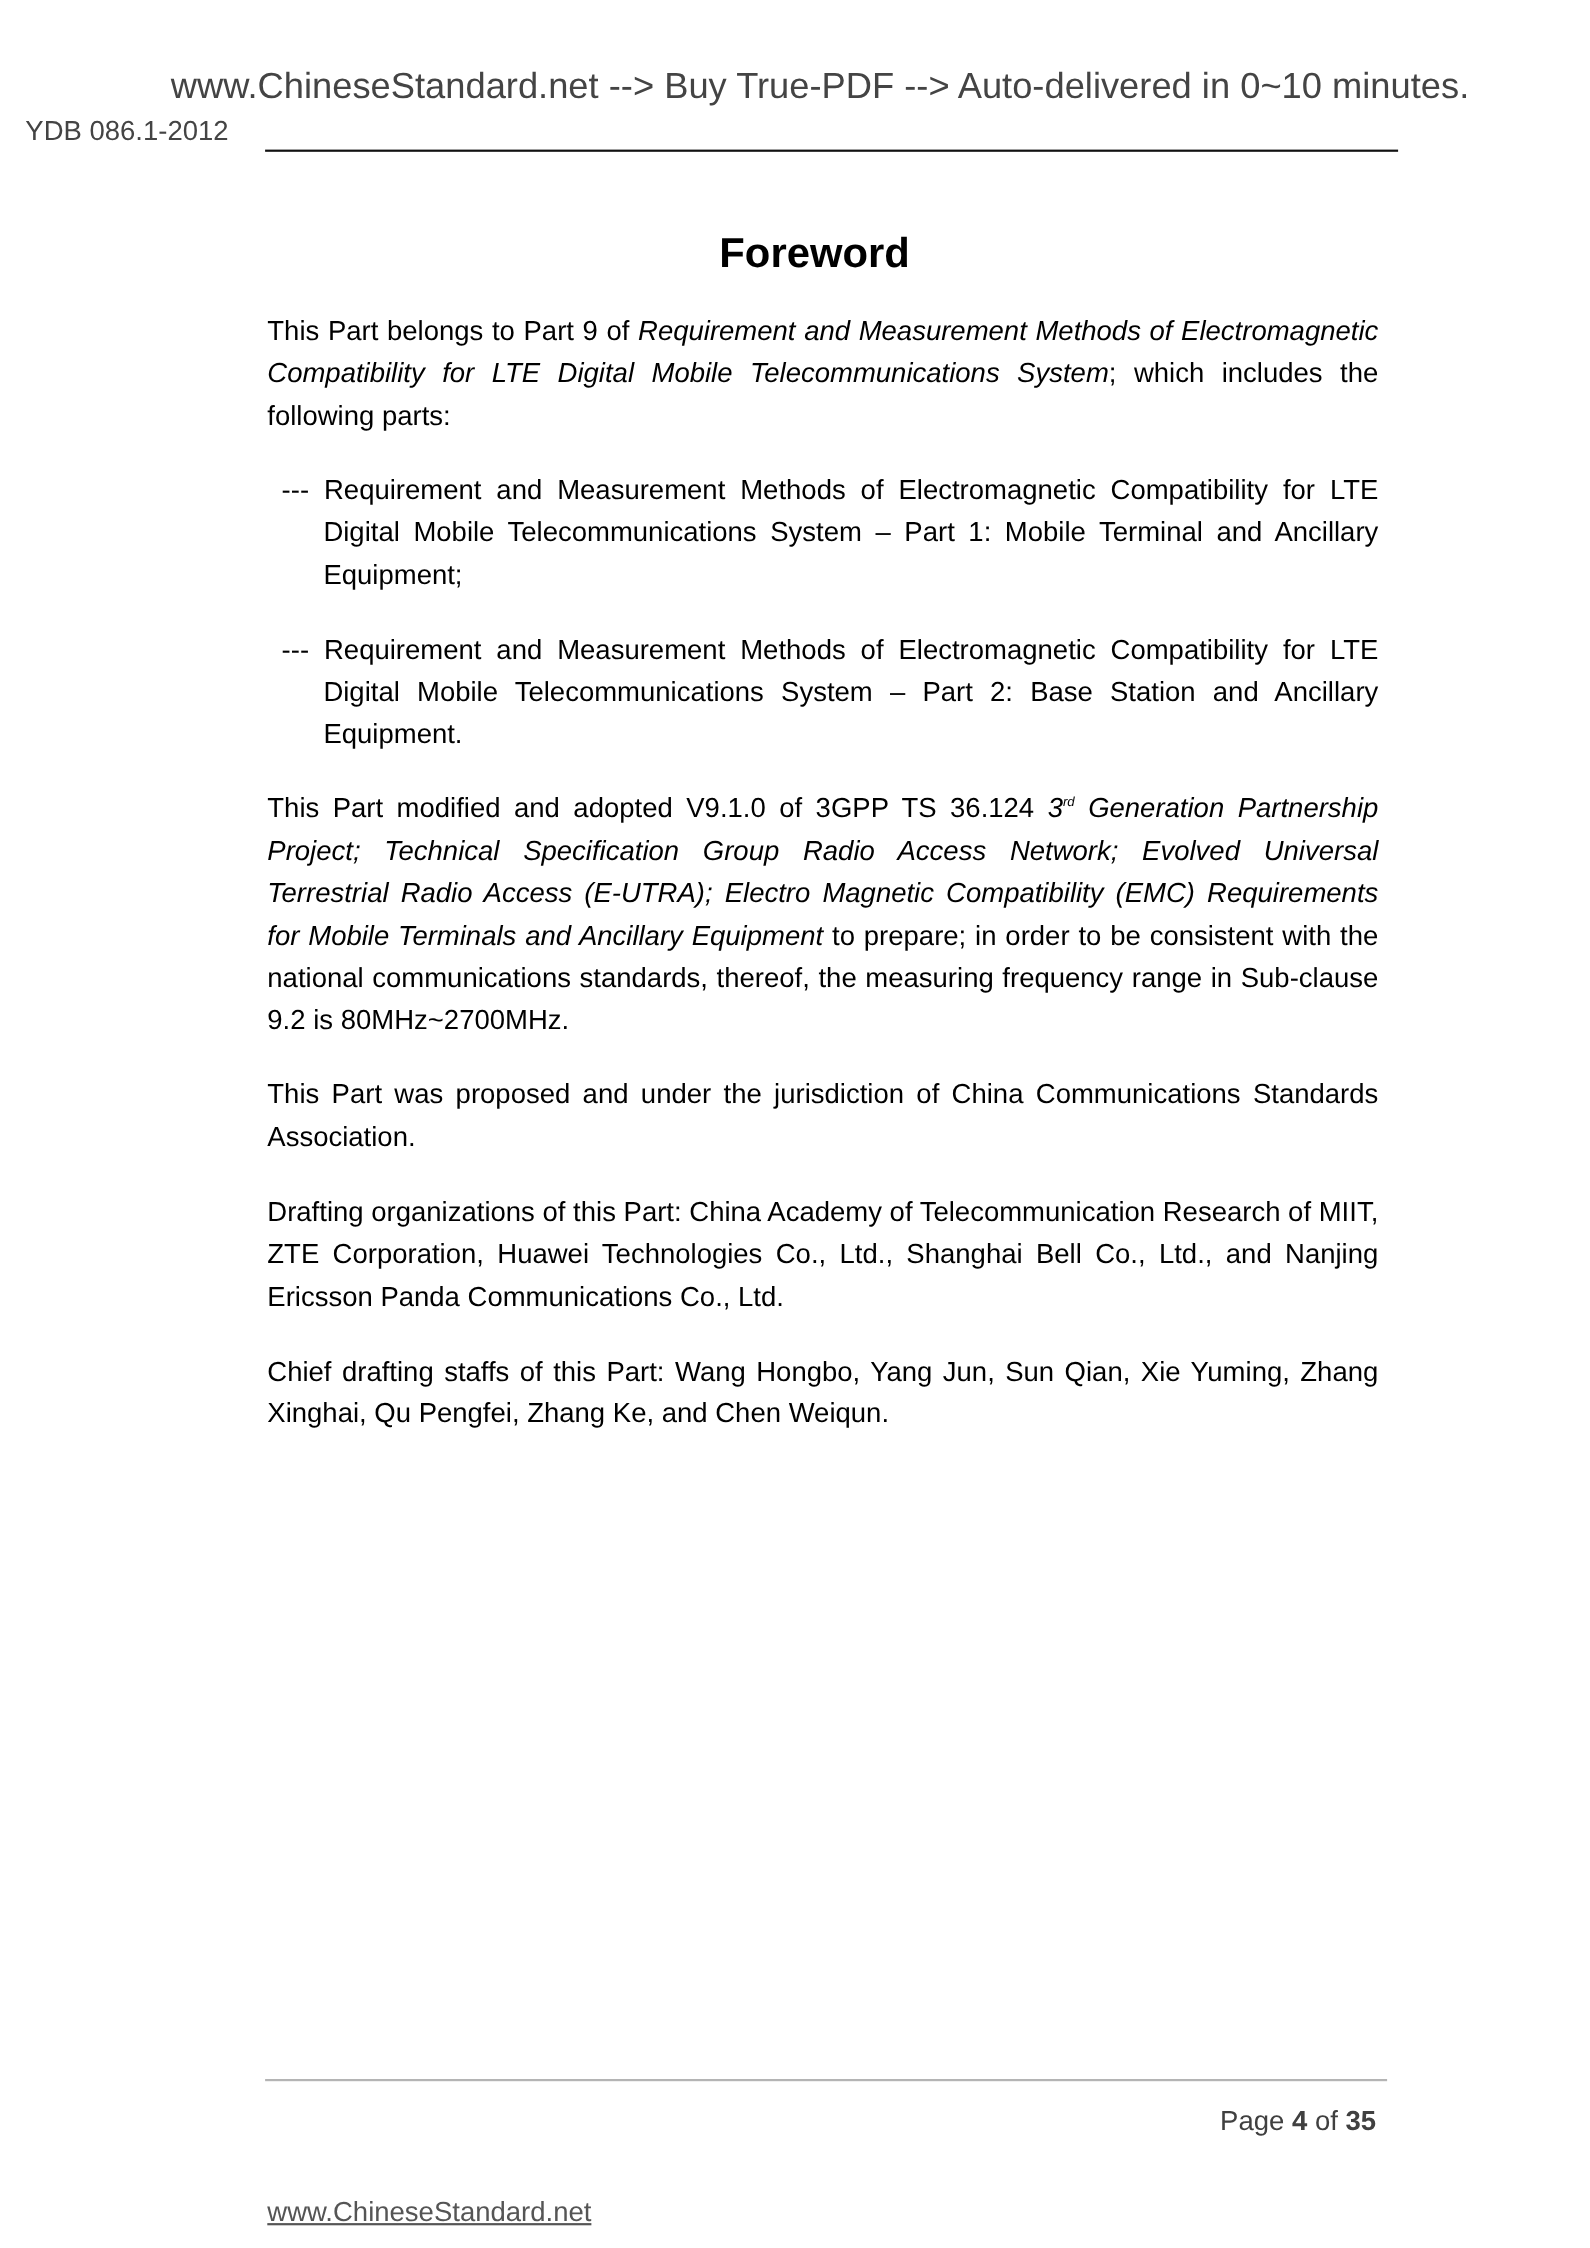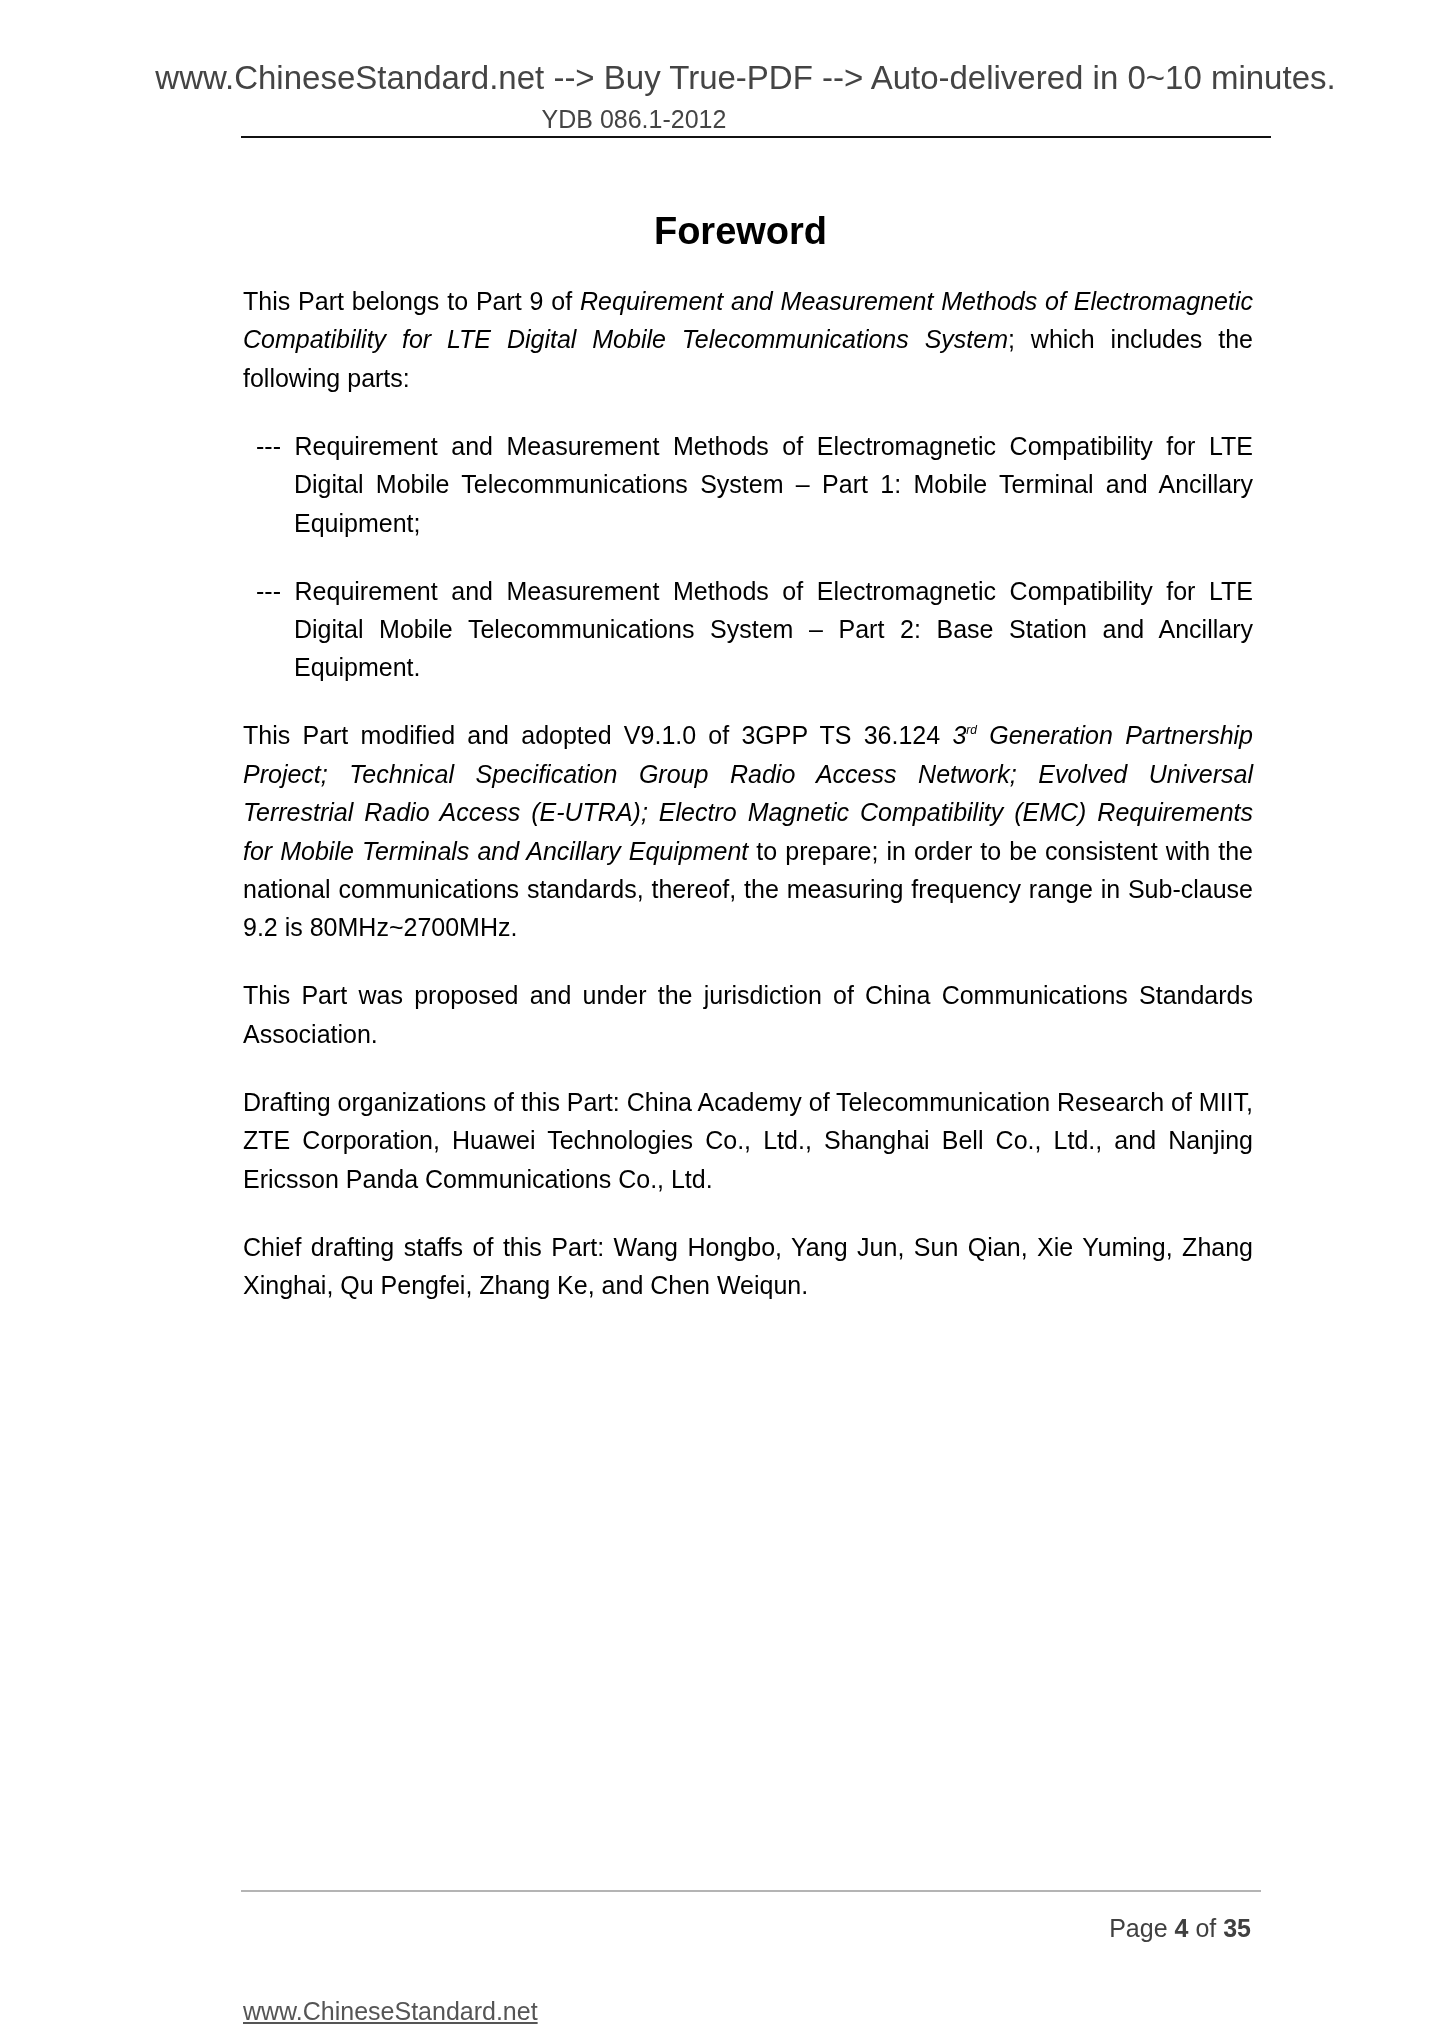--- a/index.html
+++ b/index.html
@@ -1,21 +1,21 @@
 <!DOCTYPE html>
 <html><head>
   <meta charset="utf-8">
   <style>
     html, body { margin: 0; padding: 0; background: #ffffff; }
     body { width: 1445px; height: 2044px; position: relative; overflow: hidden;
            font-family: "Liberation Sans", sans-serif; color: #000; }
     .abs { position: absolute; margin-left: 23px; }
     .top-banner { left: 0; width: 1445px; top: 58px; text-align: center;
                   font-size: 33px; color: #444444; line-height: 40px; }
-    .std-code { left: 0; width: 1222px; top: 104px; text-align: center;
+    .std-code { left: 0; width: 1222px; top: 104px; 
                 font-size: 25px; color: #444444; line-height: 30px; }
     .header-rule { left: 218px; width: 1030px; top: 136px; height: 2px; background: #111; }
     .title { left: 0; width: 1445px; top: 188px; text-align: center;
              font-size: 38px; font-weight: bold; line-height: 50px; }
     .body { left: 220px; width: 1010px; top: 282px; font-size: 25px; line-height: 38.4px; }
     .body p { margin: 0 0 29.6px 0; text-align: justify; }
     .body p.bullet { padding-left: 51px; text-indent: -38px; margin-left: 0; }
     .body p.bullet .dash { display: inline-block; text-indent: 0; }
     .body i { font-style: italic; }
     .body sup { font-size: 12px; vertical-align: 10px; line-height: 0; }

